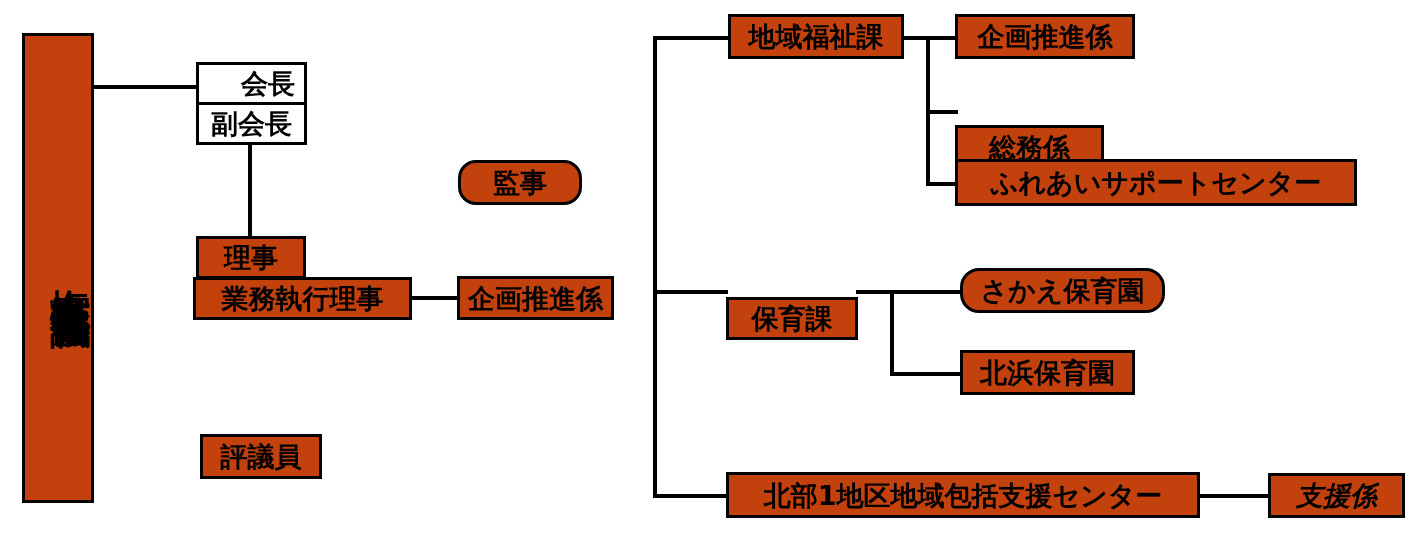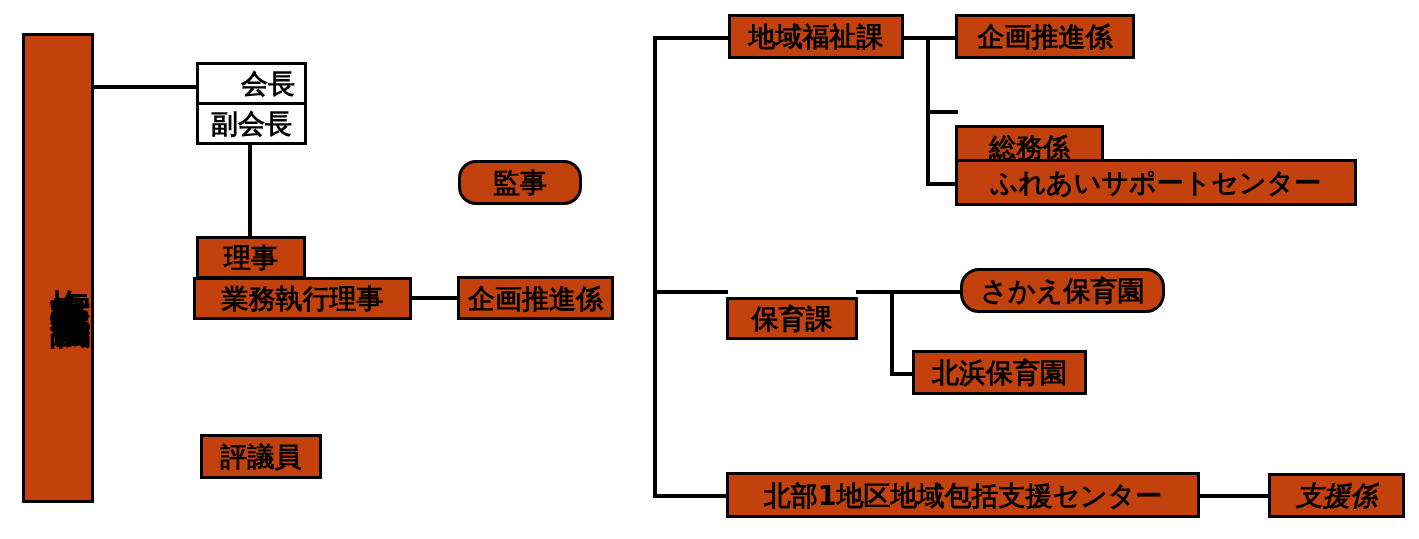--- a/index.html
+++ b/index.html
@@ -152,21 +152,21 @@
   </div>
 
   <div class="line h" style="left:856px; top:290px; width:106px;"></div>
   <div class="line v" style="left:890px; top:290px; width:4px; height:86px;"></div>
   <div class="line h" style="left:890px; top:372px; width:72px;"></div>
 
   <div class="box" style="left:960px; top:268px; width:205px; height:45px; font-size:27px;border-radius:19px;">
     <span>さかえ保育園</span>
   </div>
 
-  <div class="box" style="left:912px; top:350px; width:175px; height:45px; font-size:27px;">
+  <div class="box" style="left:960px; top:350px; width:175px; height:45px; font-size:27px;">
     <span>北浜保育園</span>
   </div>
 
   <div class="box" style="left:726px; top:472px; width:474px; height:46px; font-size:27px;">
     <span>北部1地区地域包括支援センター</span>
   </div>
 
   <div class="line h" style="left:1198px; top:494px; width:72px;"></div>
 
   <div class="box" style="left:1268px; top:473px; width:137px; height:45px; font-size:27px;font-style:italic;">

